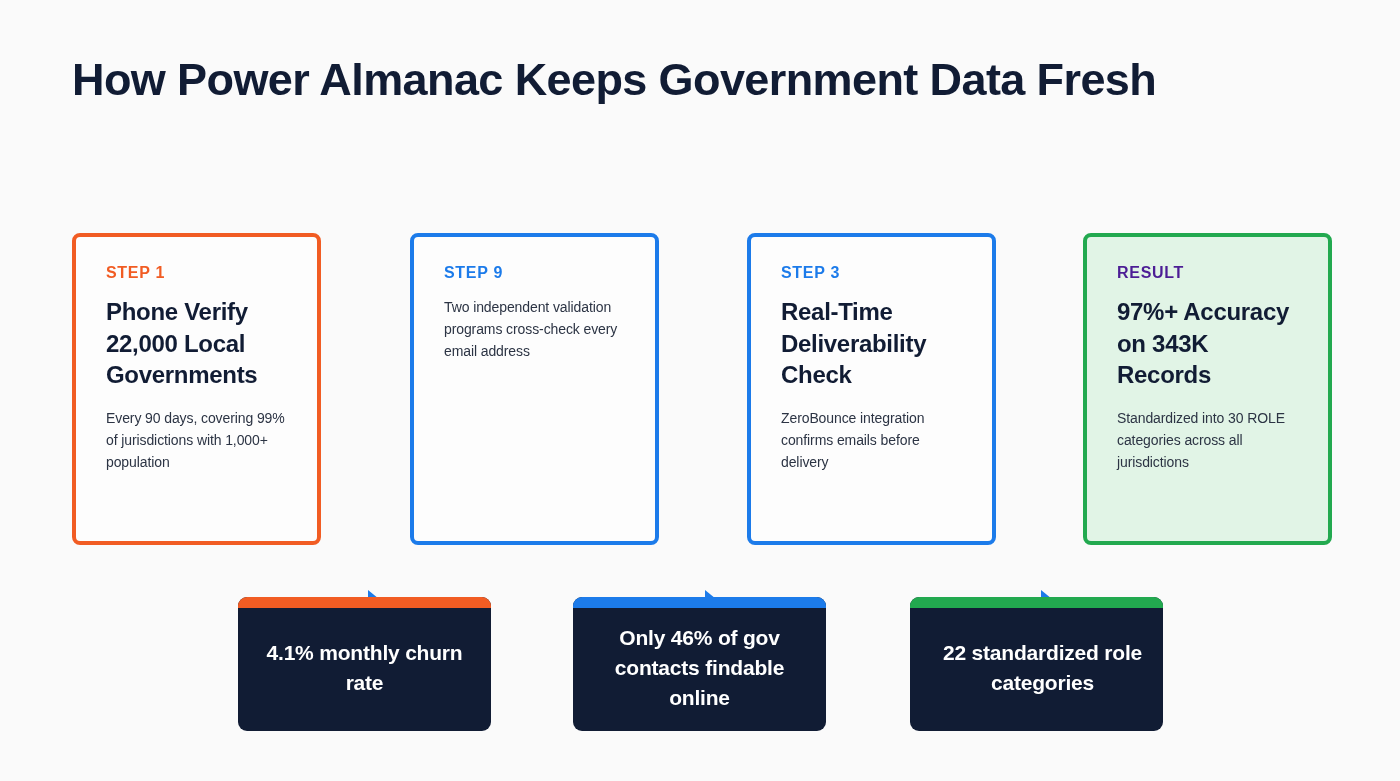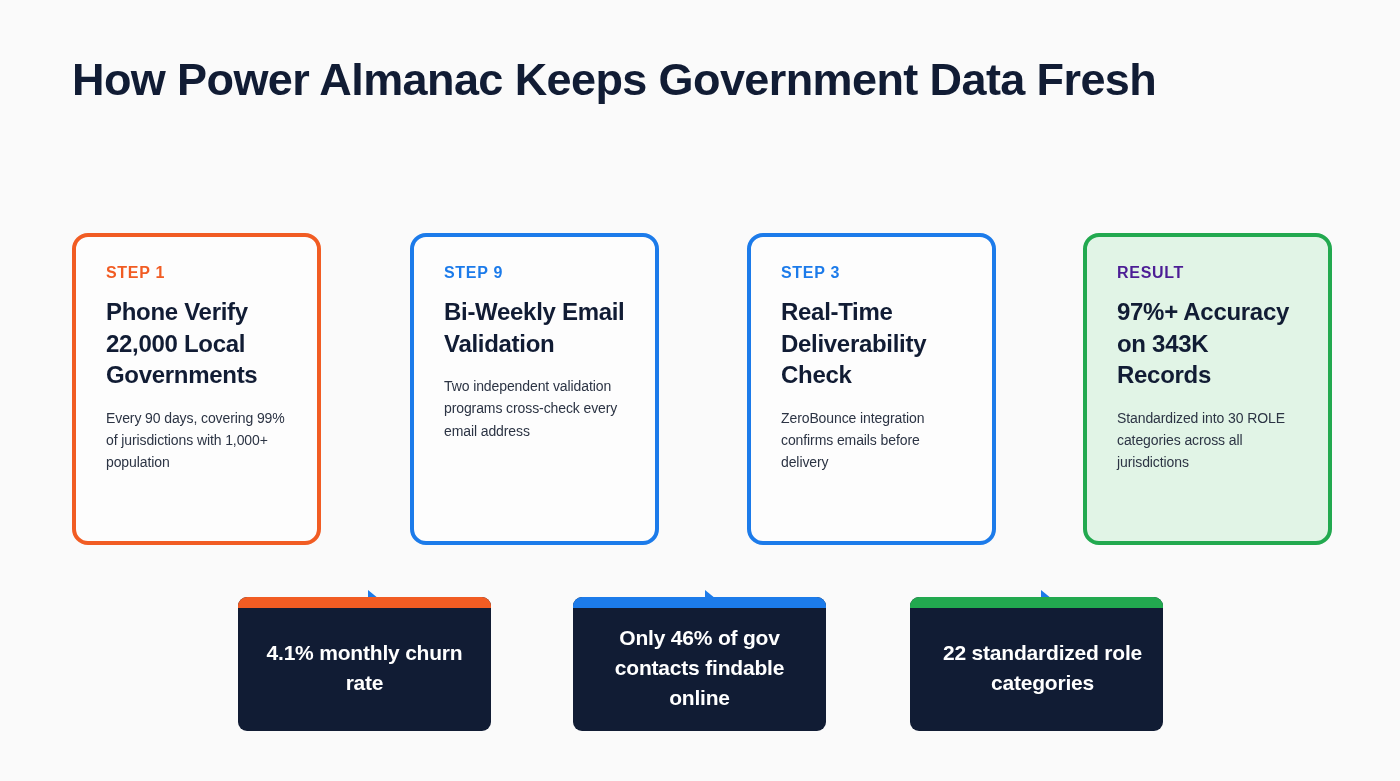--- a/index.html
+++ b/index.html
@@ -51,21 +51,21 @@
     top: 233px;
     width: 1400px;
     height: 312px;
   }
 
   .step-card {
     position: absolute;
     top: 0;
     width: 249px;
     height: 312px;
-    border-radius: 16px;
+    border-radius: 8px;
     border: 4px solid #1C7BEA;
     background: #FDFDFD;
     padding: 27px 25px 0 30px;
   }
 
   .step-card.is-orange { border-color: #F15C23; }
   .step-card.is-blue   { border-color: #1C7BEA; }
   .step-card.is-green  { border-color: #22A94F; background: #E1F4E6; }
 
   .step-card[data-pos="0"] { left: 72px; }
@@ -172,21 +172,20 @@
   </div>
 
   <div class="flow-arrow" data-pos="0">
     <svg viewBox="0 0 78 62" xmlns="http://www.w3.org/2000/svg">
       <path d="M0 23 H44 V5 L76 31 L44 57 V39 H0 Z" fill="#1C7BEA"></path>
     </svg>
   </div>
 
   <div class="step-card is-blue" data-pos="1">
     <div class="step-eyebrow">STEP 9</div>
-    <div class="step-heading">Bi-Weekly Email Validation</div>
     <div class="step-body">Two independent validation programs cross-check every email address</div>
   </div>
 
   <div class="flow-arrow" data-pos="1">
     <svg viewBox="0 0 78 62" xmlns="http://www.w3.org/2000/svg">
       <path d="M0 23 H44 V5 L76 31 L44 57 V39 H0 Z" fill="#1C7BEA"></path>
     </svg>
   </div>
 
   <div class="step-card is-blue" data-pos="2">

